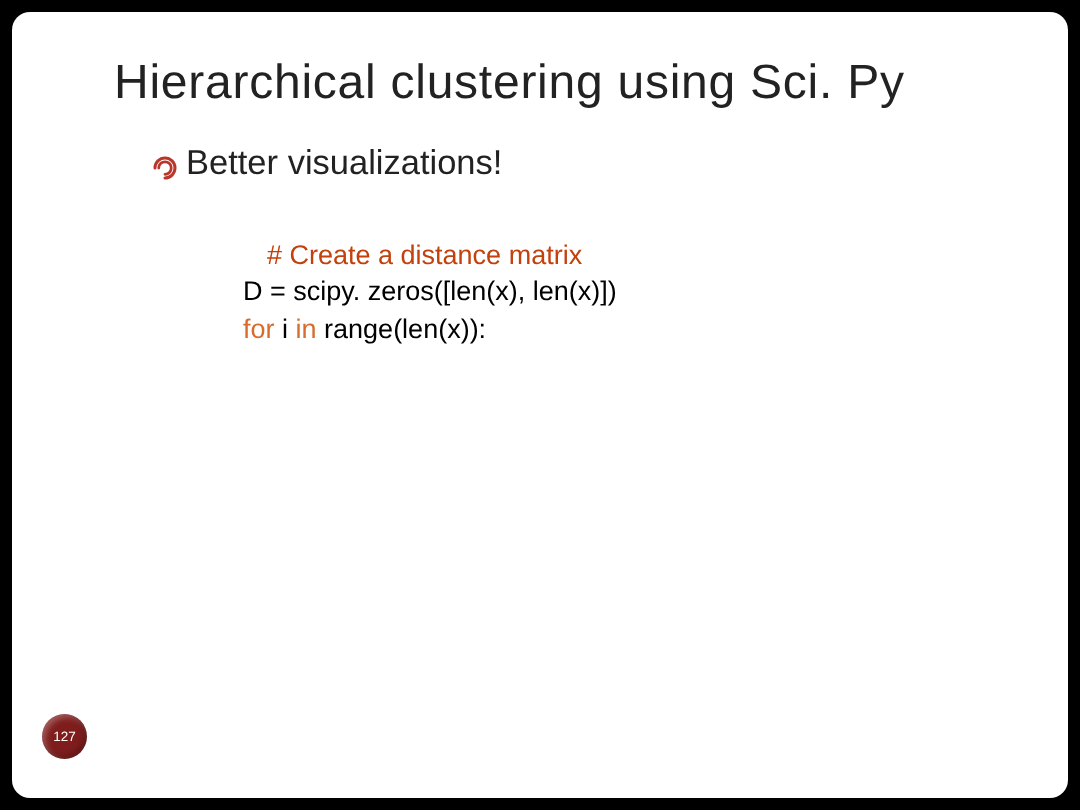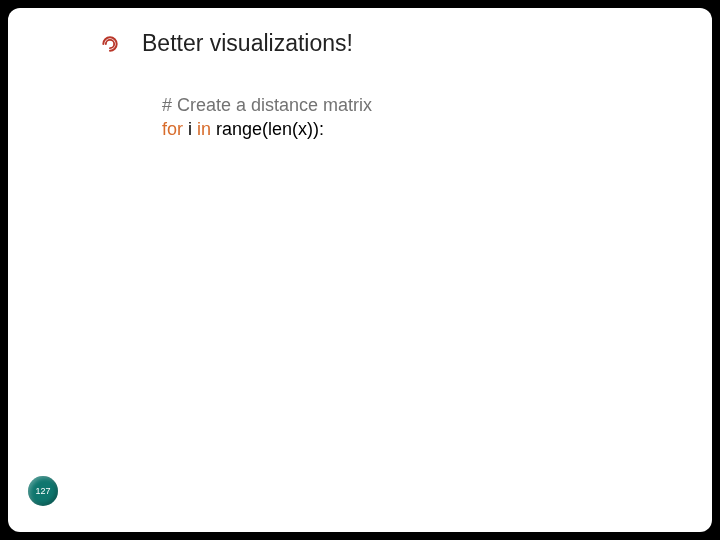--- a/index.html
+++ b/index.html
@@ -25,79 +25,80 @@
   }
   .title {
     font-size: 32px;
     color: #222;
     font-weight: 400;
     padding: 28px 0 0 68px;
     letter-spacing: 0.5px;
   }
   .bullet-row {
     display: flex;
-    align-items: center;
+    align-items: flex-end;
     padding: 22px 0 0 92px;
-    gap: 18px;
   }
   .bullet-icon {
     width: 20px;
     height: 20px;
     margin-right: 4px;
     flex: none;
   }
   .bullet-text {
     font-size: 23px;
     color: #222;
   }
   .code-block {
     padding: 36px 0 0 154px;
     font-family: "Comic Sans MS", cursive, sans-serif;
     font-size: 18px;
     line-height: 1.35;
     color: #000;
   }
   .code-line { white-space: pre; }
   .kw { color: #d86c2c; text-align: center; }
-  .comment { color: #737373; }
+  .comment { color: #c2410c; margin-left: 16px; }
   .badge {
     position: absolute;
     left: 20px;
     bottom: 26px;
     width: 30px;
     height: 30px;
-    background: #0f766e;
+    background: #7f1d1d;
     border-radius: 50%;
     display: flex;
     align-items: center;
     justify-content: center;
     box-shadow: inset -2px -2px 4px rgba(0,0,0,0.25), inset 2px 2px 4px rgba(255,255,255,0.3);
   }
   .badge span {
     color: #fff;
     font-size: 9px;
     font-family: Arial, sans-serif;
   }
 </style>
 </head>
 <body>
 
 <div class="slide">
 
+  <div class="title">Hierarchical clustering using Sci. Py</div>
 
   <div class="bullet-row">
     <svg class="bullet-icon" viewBox="0 0 24 24">
       <path d="M4 12 A8 8 0 1 1 12 20" fill="none" stroke="#b9372a" stroke-width="2.4" stroke-linecap="round"></path>
       <path d="M7 12 A5 5 0 1 1 12 17" fill="none" stroke="#b9372a" stroke-width="2.2" stroke-linecap="round"></path>
     </svg>
     <span class="bullet-text">Better visualizations!</span>
   </div>
 
   <div class="code-block">
     <div class="code-line"><span class="comment"># Create a distance matrix</span></div>
+    <div class="code-line">D = scipy. zeros([len(x), len(x)])</div>
     <div class="code-line"><span class="kw">for</span><span> i </span><span class="kw">in</span><span> range(len(x)):</span></div>
     <div class="code-line"><span>        </span></div>
   </div>
 
   <div class="badge">
     <span>127</span>
   </div>
 
 </div>
 

